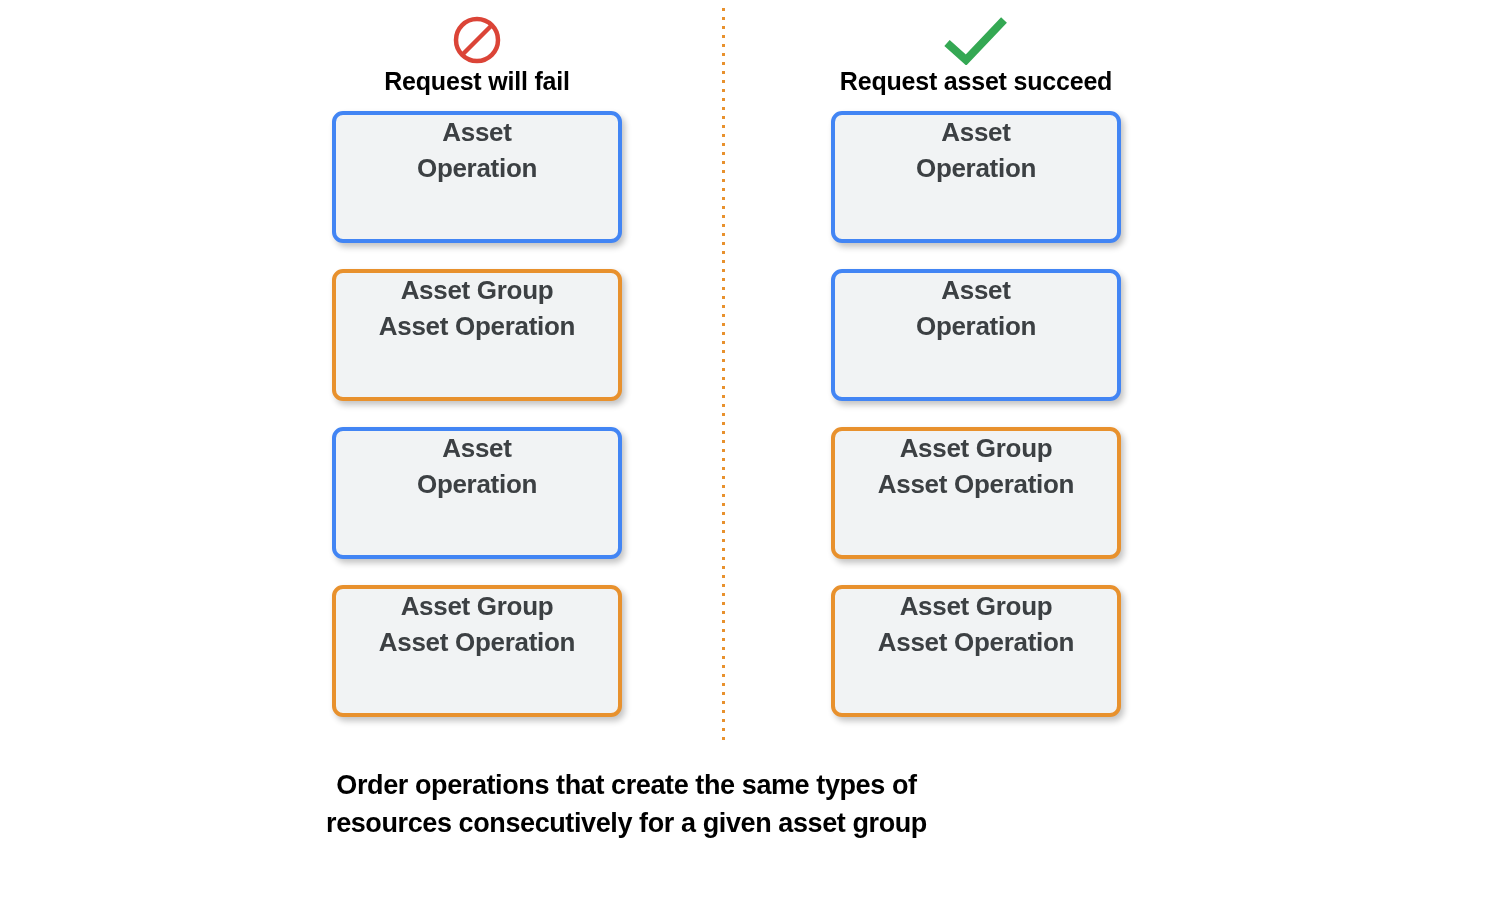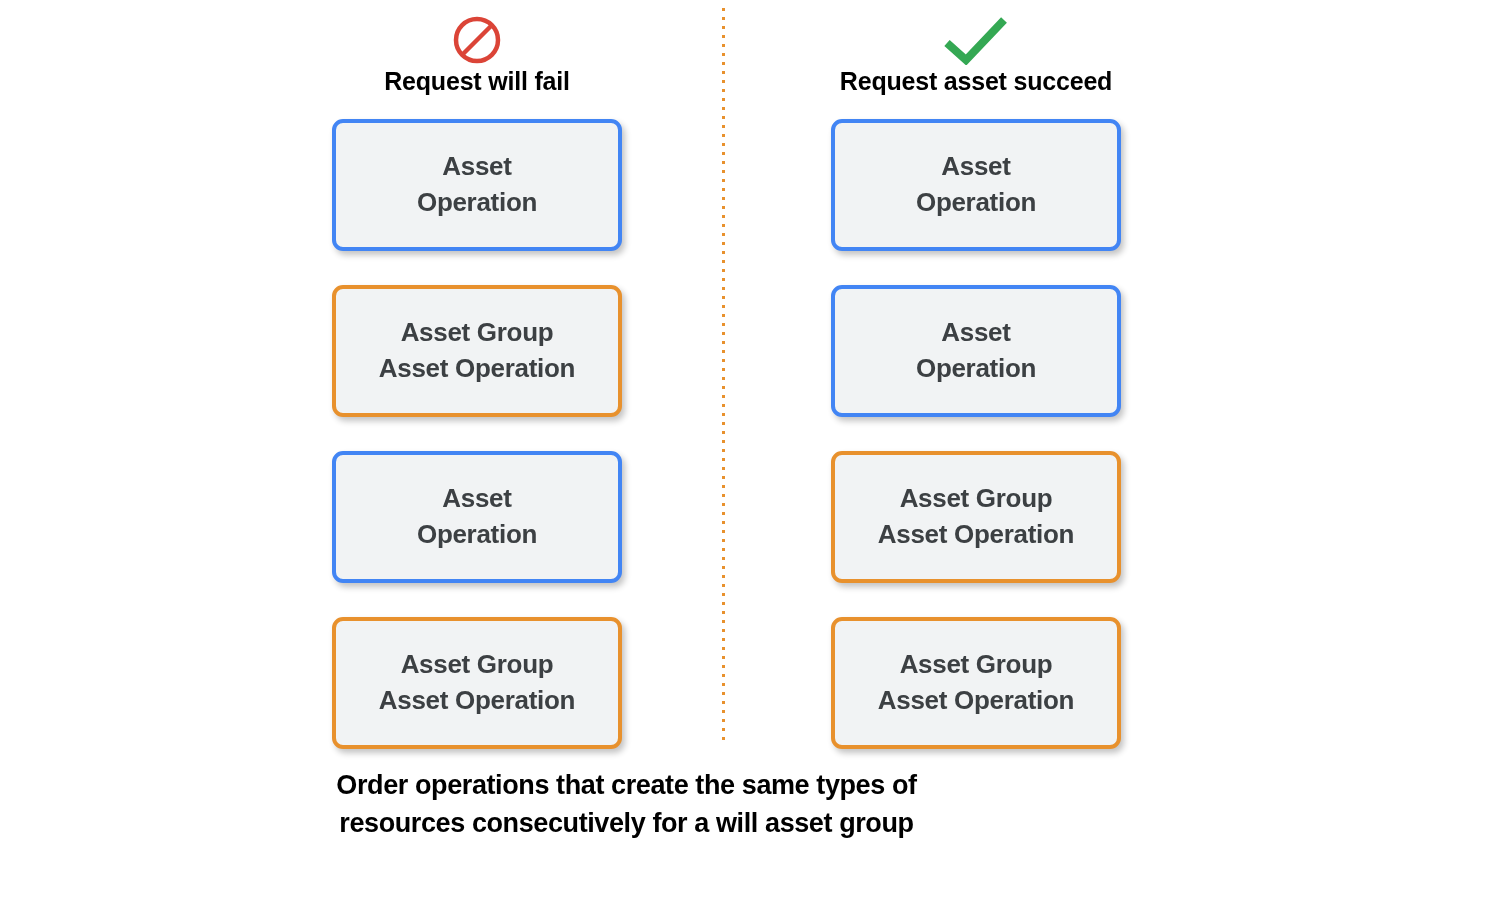--- a/index.html
+++ b/index.html
@@ -75,24 +75,23 @@
   }
   .card {
     position: relative;
     width: 290px;
     height: 132px;
     box-sizing: border-box;
     border-radius: 11px;
     border: 4px solid #4285F4;
     background: #F1F3F4;
     display: flex;
-    align-items: center;
+    align-items: flex-start;
     justify-content: center;
     box-shadow: 3px 4px 6px rgba(0,0,0,0.24);
-    margin-top: 8px;
   }
   .card.blue   { border-color: #4285F4; }
   .card.orange { border-color: #E8912D; border-radius: 11px; }
 
   .card-label {
     font-size: 26px;
     font-weight: bold;
     color: #3C4043;
     text-align: center;
     line-height: 1.38;
@@ -177,15 +176,15 @@
 Asset Operation</div>
       </div>
       <div class="card orange">
         <div class="card-label">Asset Group
 Asset Operation</div>
       </div>
     </div>
   </div>
 
   <div class="caption">Order operations that create the same types of
-resources consecutively for a will asset group</div>
+resources consecutively for a given asset group</div>
 
 </div>
 
 </body></html>

